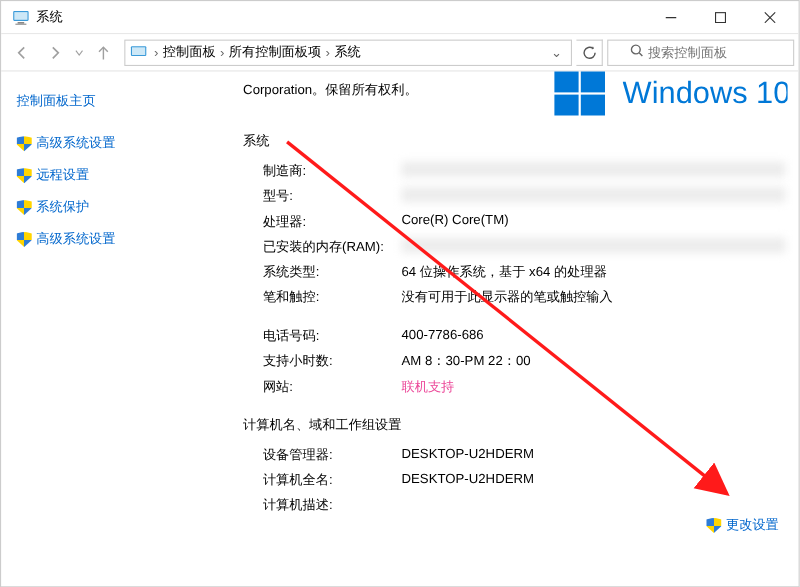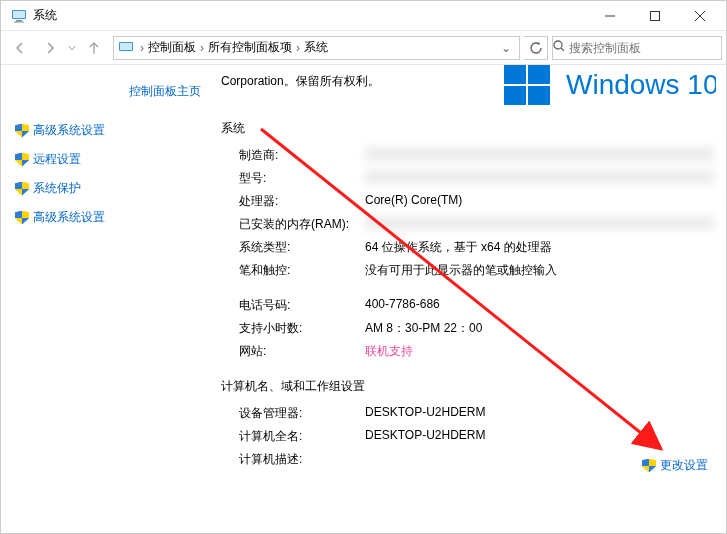--- a/index.html
+++ b/index.html
@@ -15,47 +15,47 @@
 .navbtn { width: 30px; height: 28px; display: flex; align-items: center; justify-content: center; color: #a0a0a0; }
 .navbtn svg { stroke: #a0a0a0; }
 .dropdown-tiny { width: 14px; display:flex; justify-content:center;}
 .addrbar { flex: 1; display: flex; align-items: center; border: 1px solid #ccc; height: 24px; margin: 0 4px; padding: 0 4px; }
 .addrbar .seg-icon { width: 16px; height: 16px; margin-right: 4px; }
 .addrbar .crumb { padding: 0 2px; }
 .addrbar .sep { padding: 0 2px; color: #666; }
 .addrbar .flexsp { flex: 1; }
 .addrbar .drop { width: 18px; text-align: center; color: #666; }
 .refresh { width: 24px; height: 24px; border: 1px solid #ccc; display: flex; align-items: center; justify-content: center; border-left:none;}
-.searchbar { width: 170px; height: 24px; border: 1px solid #ccc; margin-left: 4px; display:flex; align-items:center; padding: 0 0; color:#888;}
+.searchbar { width: 170px; height: 24px; border: 1px solid #ccc; margin-left: 4px; display:flex; align-items:center; padding: 0 20px; color:#888;}
 .searchbar .sicon{ margin-right:4px; color:#555;}
 .searchbar input { border:none; outline:none; width:100%; font-size:12px; background:transparent;}
 
 .content { display: flex; height: calc(100% - 64px); }
-.sidebar { width: 200px; padding: 18px 0 0 14px; text-align: right; }
+.sidebar { width: 200px; padding: 18px 0 0 14px; }
 .sidebar .link { display: flex; align-items: center; margin-bottom: 12px; color: #0066cc; cursor: pointer; }
 .sidebar .link.shield::before,
 .change-link::before { content:""; display:inline-block; width:14px; height:14px; margin-right:4px; background: conic-gradient(#ffd400 0 25%, #2e7cd6 25% 50%, #ffd400 50% 75%, #2e7cd6 75% 100%); clip-path: polygon(50% 0%, 100% 12%, 100% 55%, 50% 100%, 0% 55%, 0% 12%); }
 .sidebar .plain { color: #0066cc; margin-bottom: 12px; cursor:pointer; }
 
 .main { flex: 1; padding: 0 12px 0 20px; position: relative; }
 .corp { font-size: 12px; margin-top: 8px; max-width: 200px; }
 .winlogo { position: absolute; top: 0px; right: 10px; display:flex; align-items:center; gap:16px;}
 .winlogo .sq { width: 46px; height: 40px; display:grid; grid-template: 1fr 1fr / 1fr 1fr; gap: 2px;}
 .winlogo .sq div{ background:#0078d7;}
 .winlogo .txt { font-size: 28px; color:#0078d7; font-weight:400; white-space:nowrap; overflow:hidden; width: 150px;}
 
 .section { margin-top: 30px; }
 .section h3 { font-size: 12px; font-weight: normal; color: #000; margin-bottom: 10px; }
 .row { display: flex; margin: 6px 0 6px 18px; font-size: 12px; }
 .row .lbl { width: 126px; color: #000; }
 .row .val { flex:1; color: #000; }
 .row .val.blur { color: transparent; text-shadow: 0 0 10px rgba(120,120,120,.7); user-select:none; background: #ececec; filter: blur(4px); width: 180px; height: 14px; }
 .row .val a, .linkval { color: #ec4899; text-decoration:none; }
 
-.change-link { position: absolute; right: 18px; top: 392px; color:#0066cc; display:flex; align-items:center; cursor:pointer;}
+.change-link { position: absolute; right: 18px; top: 404px; color:#0066cc; display:flex; align-items:center; cursor:pointer;}
 
 .arrow-svg { position:absolute; left: 250px; top: 118px; pointer-events:none; }
 </style>
 </head>
 <body>
 
 <div class="titlebar">
   <span class="icon">
     <svg viewBox="0 0 16 16" width="16" height="16">
         <rect x="1" y="2" width="14" height="9" rx="1" fill="#3a9ad9"></rect>

